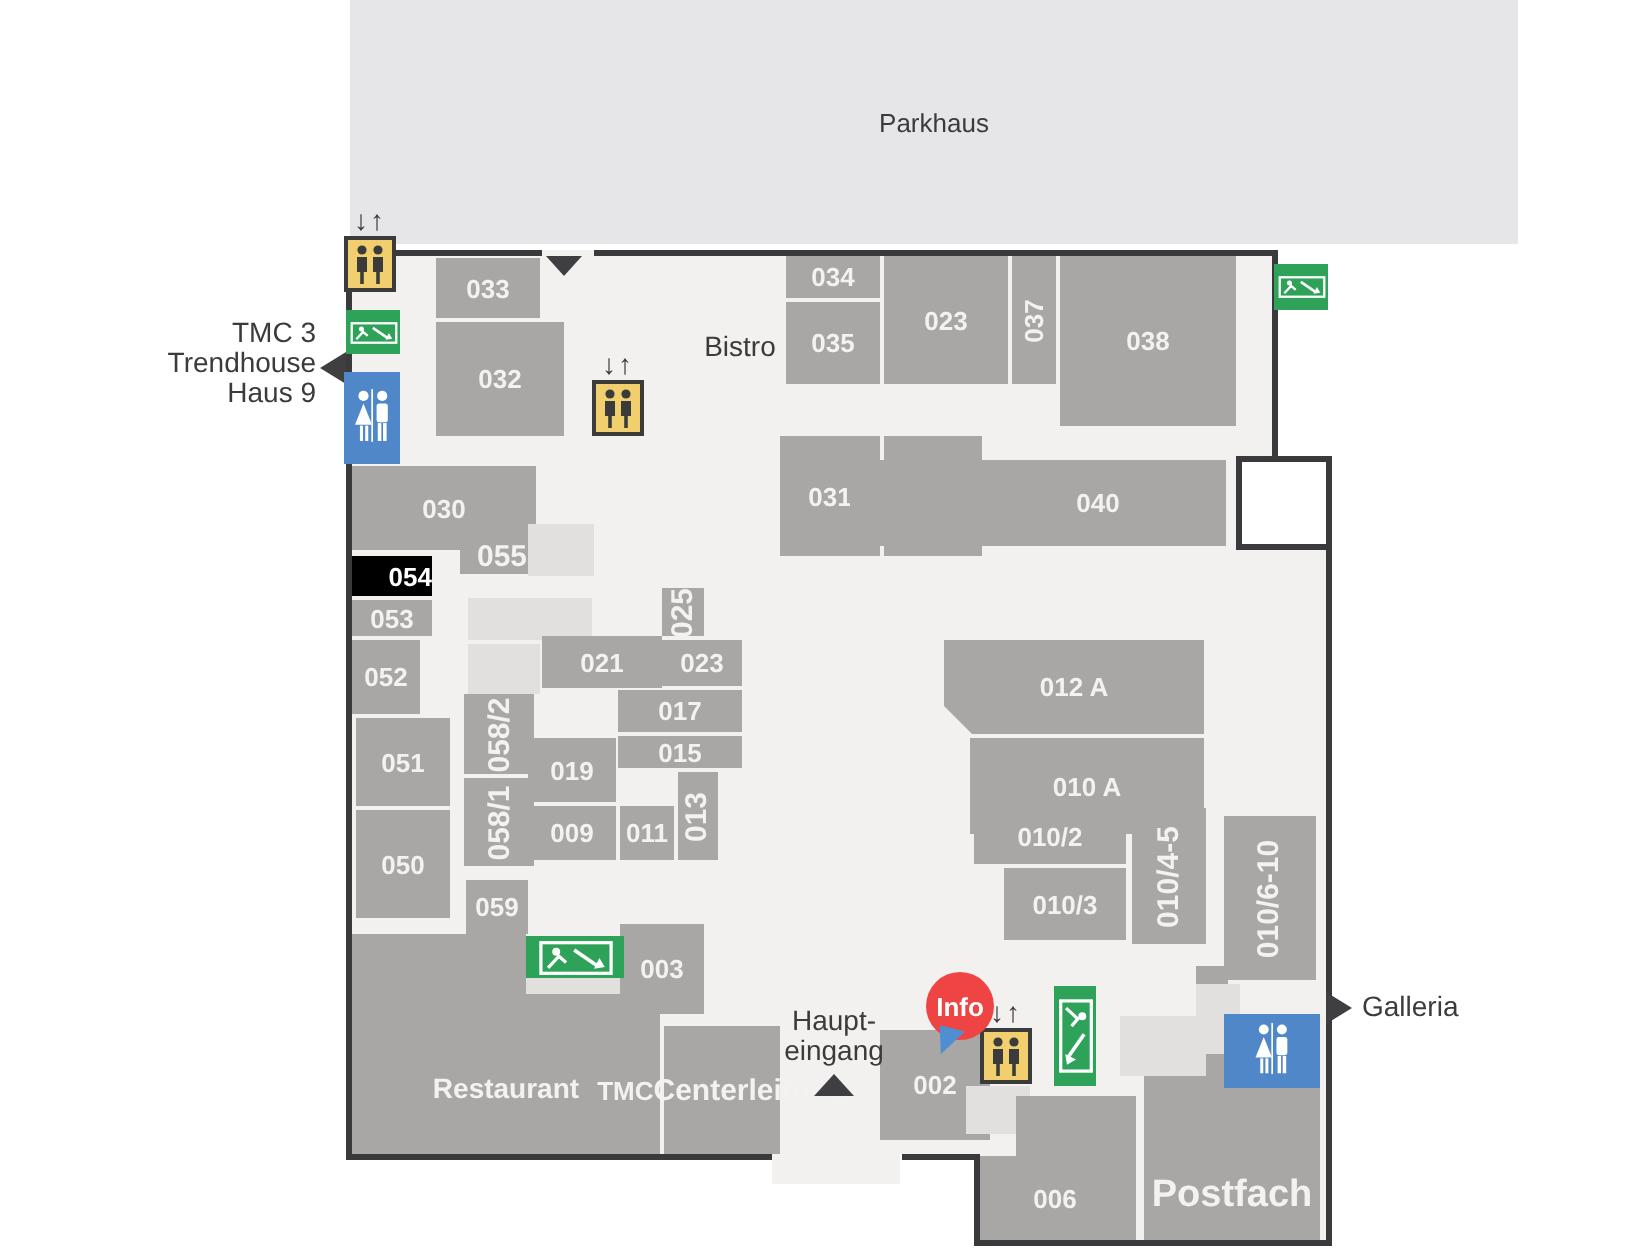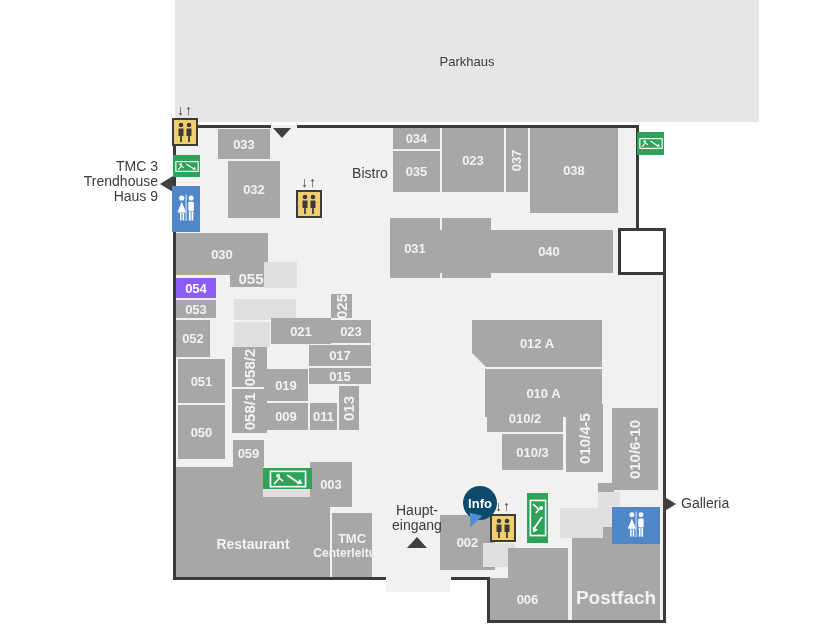--- a/index.html
+++ b/index.html
@@ -11,21 +11,21 @@
   .parkhaus{background:#e6e5e7;z-index:0;display:flex;align-items:center;justify-content:center;
             color:#3b3b3c;font-size:13px;}
   .cover{background:#ffffff;z-index:2;}
   .notch{background:#ffffff;border:3px solid #3a3a3c;box-sizing:border-box;z-index:2;}
   
   .room{background:#a9a7a5;z-index:1;display:flex;align-items:center;justify-content:center;
         color:#f3f2f0;font-weight:bold;font-size:13px;}
   .room span{display:inline-block;white-space:nowrap;}
   .room.v span{transform:rotate(-90deg);}
   .room.small{font-size:15px;}
-  .room.red{background:#8b5cf6;color:#fff;}
+  .room.red{background:#000000;color:#fff;justify-content:flex-end;}
   .room.light{background:#e1e0de;}
   .room.big{font-size:19px;}
   
   .wall{background:#3a3a3c;z-index:3;}
   
   .olabel{color:#3b3b3c;font-size:14px;z-index:4;line-height:15px;}
   
   .tri{width:0;height:0;z-index:4;}
   .tri-down{border-left:9px solid transparent;border-right:9px solid transparent;border-top:10px solid #3f3f41;}
   .tri-up{border-left:10px solid transparent;border-right:10px solid transparent;border-bottom:11px solid #3f3f41;}
@@ -36,21 +36,21 @@
   .elev-arrows{font-weight:bold;font-size:14px;line-height:15px;color:#3b3b3c;letter-spacing:1px;}
   .elev-box{width:26px;height:28px;background:#f2cf6e;border:2px solid #3b3b3c;box-sizing:border-box;
             display:flex;align-items:center;justify-content:center;}
   
   .wc{background:#4f87c8;z-index:5;display:flex;align-items:center;justify-content:center;}
   
   .exit{background:#2ea258;z-index:5;}
   .exit svg{display:block;}
   .exit.vert svg{transform:rotate(90deg);transform-origin:center;}
   
-  .info{width:34px;height:34px;border-radius:50%;background:#0c4a6e;color:#fff;font-weight:bold;
+  .info{width:34px;height:34px;border-radius:50%;background:#ef4444;color:#fff;font-weight:bold;
         font-size:13px;display:flex;align-items:center;justify-content:center;z-index:6;}
   .info::after{content:"";position:absolute;left:5px;top:28px;border-left:4px solid transparent;
         border-right:9px solid transparent;border-top:14px solid #4d8fd1;transform:rotate(14deg);}
 </style>
 </head>
 <body>
 
 <div id="canvas">
 
   <div class="abs floor" style="left:175px;top:125px;width:491px;height:452px"></div>
@@ -60,21 +60,21 @@
   <div class="abs parkhaus" style="left:175px;top:0;width:584px;height:122px">
     <span>Parkhaus</span>
   </div>
 
   <div class="abs cover" style="left:639px;top:125px;width:30px;height:106px"></div>
   <div class="abs notch" style="left:618px;top:228px;width:48px;height:47px"></div>
 
   <div class="abs room" style="left:218px;top:129px;width:52px;height:30px">
       <span>033</span>
     </div>
-  <div class="abs room" style="left:228px;top:161px;width:52px;height:57px">
+  <div class="abs room" style="left:218px;top:161px;width:64px;height:57px">
       <span>032</span>
     </div>
   <div class="abs room" style="left:176px;top:233px;width:92px;height:42px">
       <span>030</span>
     </div>
   <div class="abs room small" style="left:230px;top:270px;width:42px;height:17px">
       <span>055</span>
     </div>
   <div class="abs room light" style="left:264px;top:262px;width:33px;height:26px"></div>
   <div class="abs room red" style="left:176px;top:278px;width:40px;height:20px">
@@ -177,23 +177,23 @@
     </div>
   <div class="abs room" style="left:598px;top:483px;width:16px;height:9px"></div>
 
   <div class="abs room" style="left:176px;top:467px;width:87px;height:110px"></div>
   <div class="abs room" style="left:263px;top:497px;width:67px;height:80px"></div>
   <div class="abs room light" style="left:263px;top:489px;width:49px;height:8px"></div>
   <div class="abs big" style="left:176px;top:536px;width:154px;text-align:center;color:#f3f2f0;font-weight:bold;font-size:14px;z-index:2">Restaurant</div>
   <div class="abs room" style="left:310px;top:462px;width:42px;height:45px">
       <span>003</span>
     </div>
-  <div class="abs room" style="left:332px;top:513px;width:40px;height:64px;flex-direction:column">
+  <div class="abs room" style="left:332px;top:513px;width:58px;height:64px;">
     <span class="big">TMC</span>
-    <span style="font-size:12px">Centerleitung</span>
+    <span style="font-size:15px">Centerleitung</span>
   </div>
   <div class="abs room" style="left:440px;top:515px;width:55px;height:55px">
       <span>002</span>
     </div>
   <div class="abs room light" style="left:483px;top:543px;width:32px;height:24px"></div>
   <div class="abs room" style="left:508px;top:548px;width:60px;height:32px"></div>
   <div class="abs room" style="left:487px;top:578px;width:81px;height:42px">
       <span>006</span>
     </div>
   <div class="abs room big" style="left:572px;top:527px;width:88px;height:93px;padding-top:48px;box-sizing:border-box">

